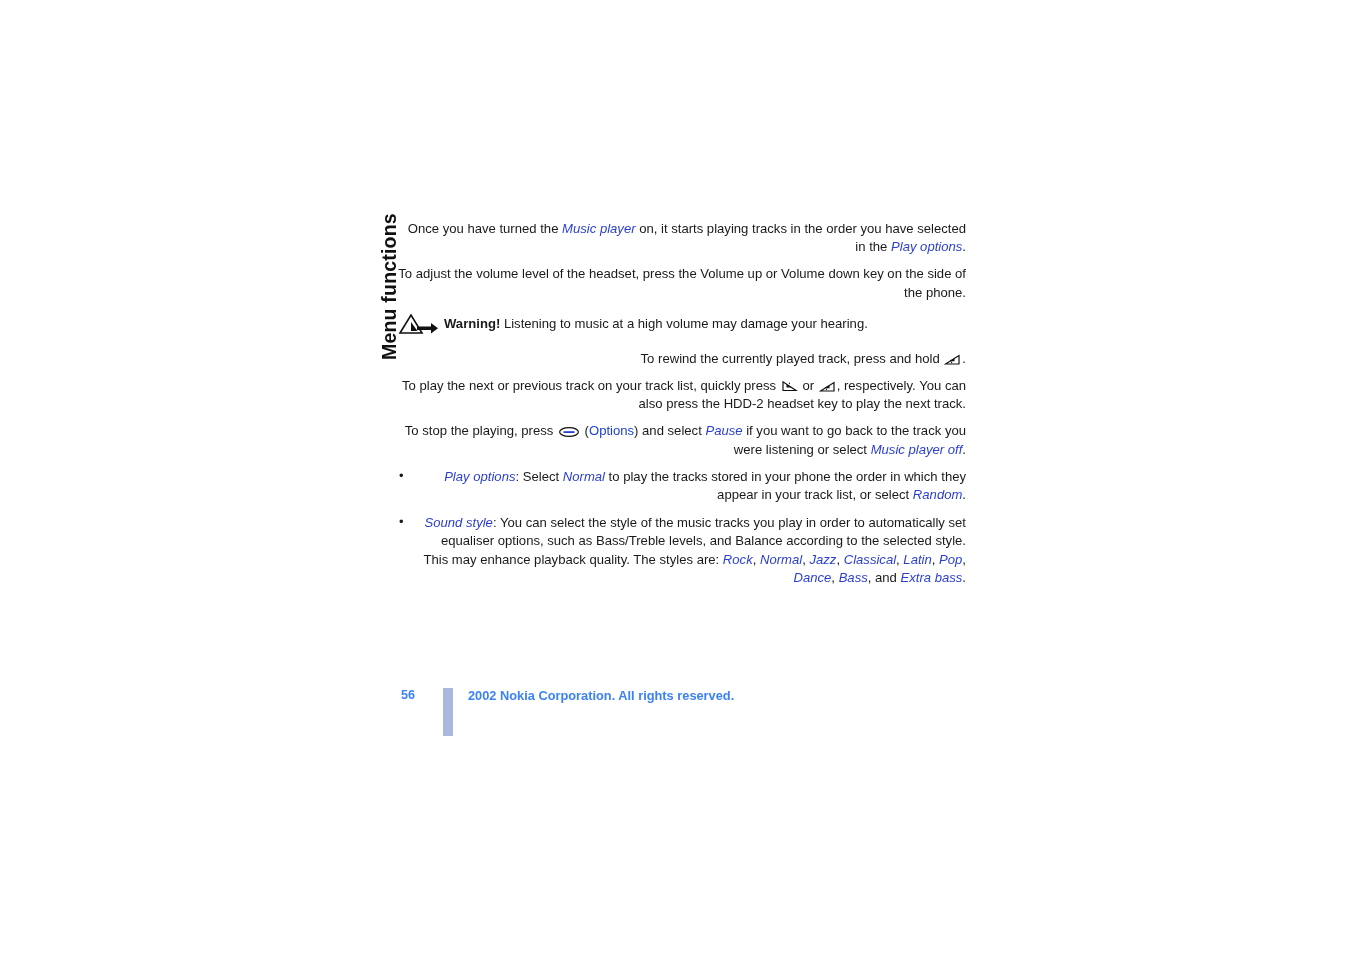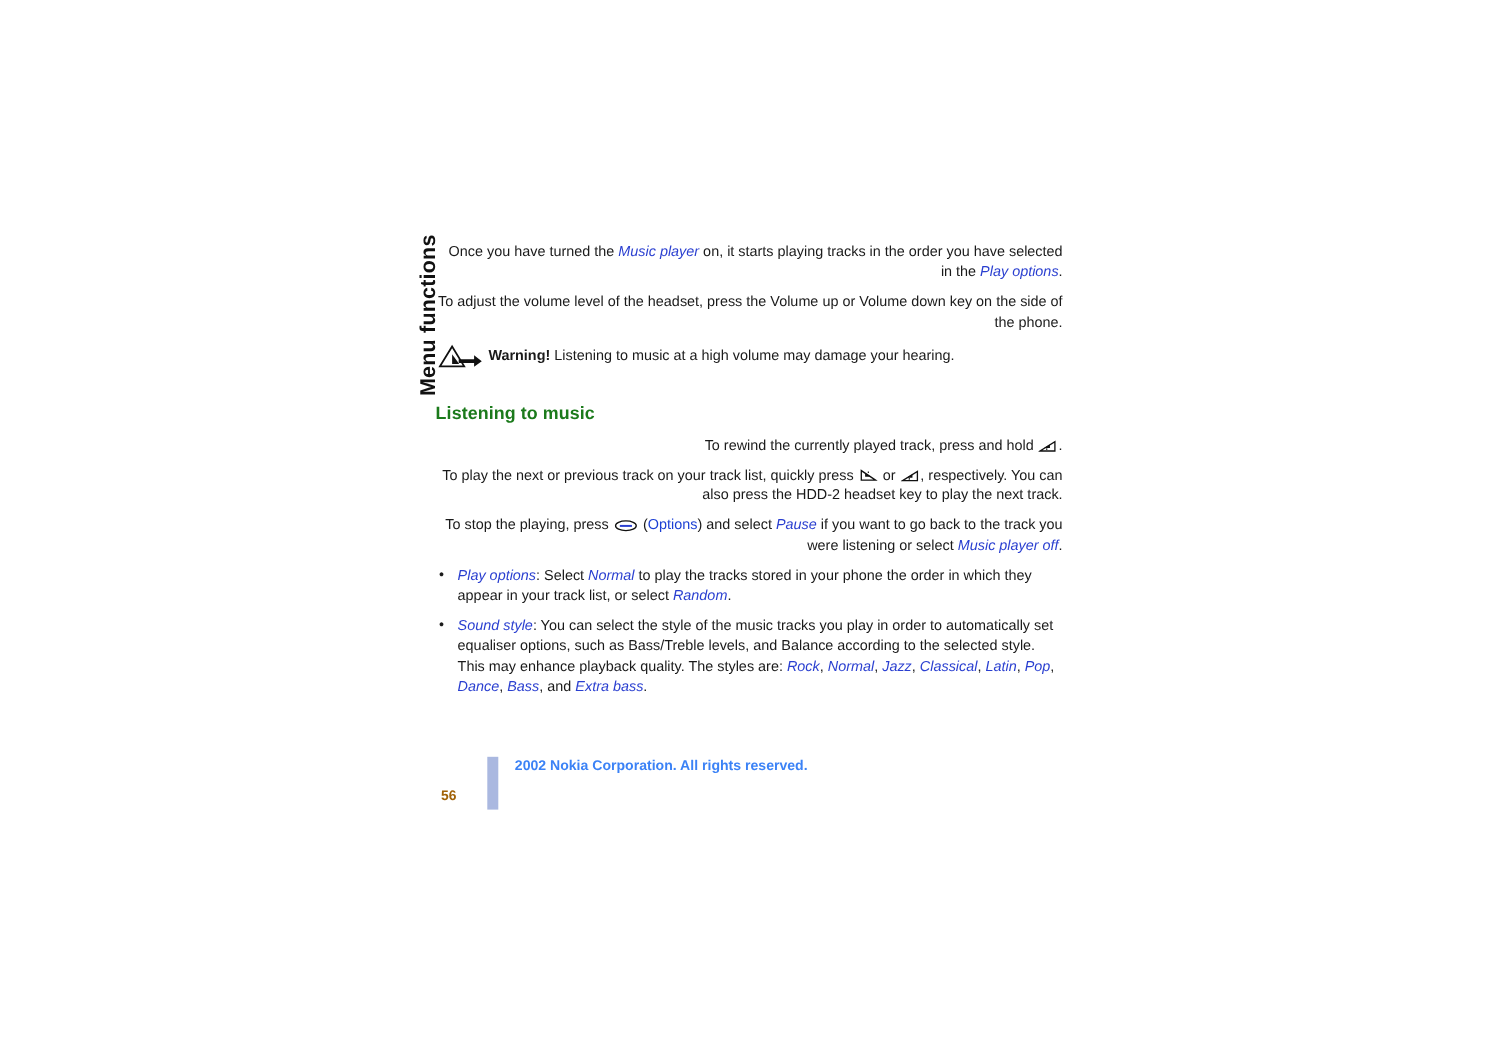--- a/index.html
+++ b/index.html
@@ -98,20 +98,21 @@
     font-size: 13.1px;
     line-height: 18.2px;
   }
   .warning-text b { font-weight: bold; }
 
   
   ul.bullets {
     list-style: none;
     margin: 8px 0 0 0;
     padding: 0;
+    text-align: right;
   }
   ul.bullets > li {
     position: relative;
     padding-left: 20px;
     margin-bottom: 10px;
     font-size: 13.1px;
     line-height: 18.2px;
   }
   ul.bullets > li::before {
     content: "\2022";
@@ -137,22 +138,21 @@
     top: 686px;
     width: 570px;
     height: 60px;
   }
   .page-num {
     position: absolute;
     left: 5px;
     top: 2px;
     font-size: 12.6px;
     font-weight: bold;
-    color: #a16207;
-    margin-top: 28px;
+    color: #3b82f6;
   }
   .footer-bar {
     position: absolute;
     left: 47px;
     top: 2px;
     width: 10px;
     height: 48px;
     background: #aab8e0;
   }
   .footer-text {
@@ -184,21 +184,20 @@
       <span class="warning-icon">
         <svg width="42" height="26" viewBox="0 0 42 26">
           <path d="M2 21 L13 3 L24 21 Z" fill="none" stroke="#111" stroke-width="1.6"></path>
           <path d="M13 10 L13 19 L19.5 19 Z" fill="#111"></path>
           <path d="M19 14.5 L33 14.5 L33 11 L40 16.3 L33 21.5 L33 18 L19 18 Z" fill="#111"></path>
         </svg>
       </span>
       <span class="warning-text"><b>Warning!</b><span> Listening to music at a high volume may damage your hearing.</span></span>
     </div>
 
-    <h2 class="heading">Listening to music</h2>
 
     <p class="para"><span>To rewind the currently played track, press and hold </span><span class="icn"><svg width="17" height="13" viewBox="0 0 17 13">
             <path d="M1.5 11 L15 11 L15 2.5 Z" fill="none" stroke="#111" stroke-width="1.2"></path>
             <path d="M10.5 5.2 L5.2 8.3 L10.5 8.3 Z" fill="#111"></path>
             <path d="M7.6 8.6 L7.6 10.2" stroke="#111" stroke-width="1"></path>
           </svg></span><span>.</span></p>
 
 
     <p class="para"><span>To play the next or previous track on your track list, quickly press </span><span class="icn"><svg width="17" height="13" viewBox="0 0 17 13">
             <path d="M2 1.8 L2 10.5 L15 10.5 Z" fill="none" stroke="#111" stroke-width="1.2"></path>

